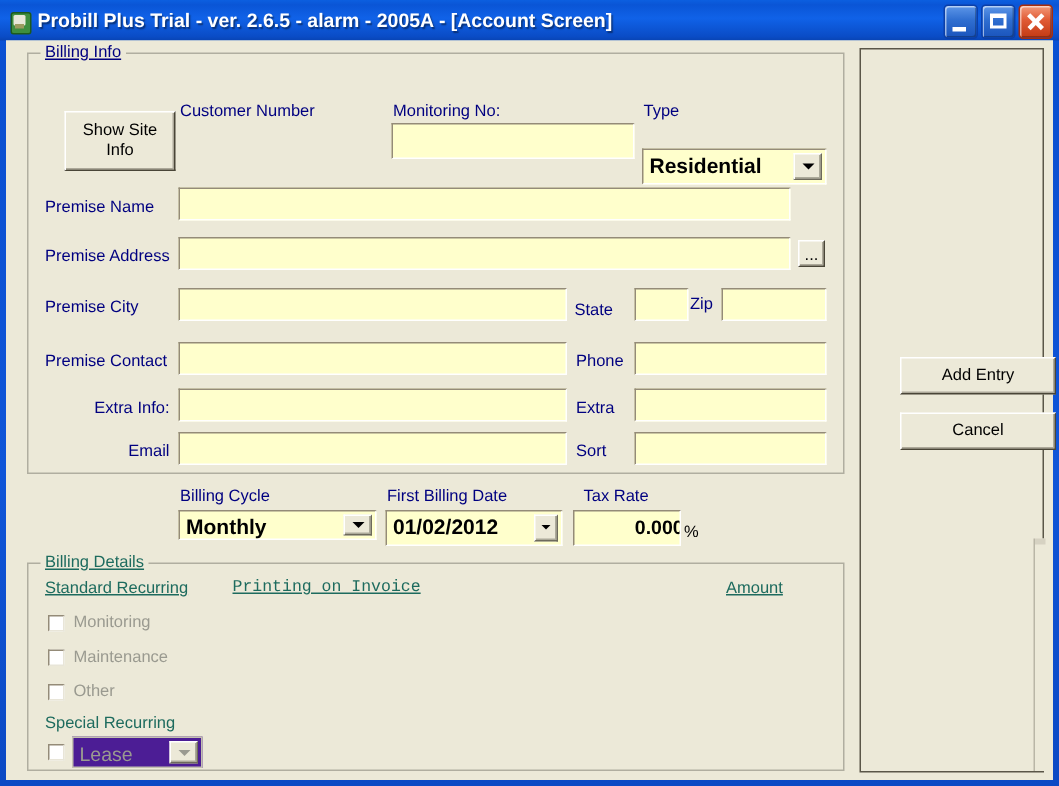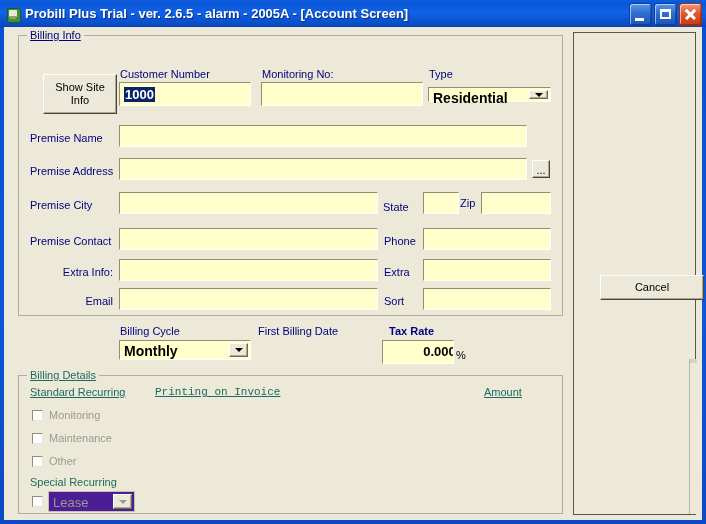--- a/index.html
+++ b/index.html
@@ -123,31 +123,28 @@
     <div class="group" style="left:14px;top:8px;width:545px;height:281px;">
       <span class="group-title">Billing Info</span>
     </div>
 
     <div class="btn" style="left:26px;top:47px;width:74px;height:40px;flex-direction:column;">
       <span>Show Site</span>
       <span>Info</span>
     </div>
 
     <span class="lbl" style="left:116px;top:41px;">Customer Number</span>
-    <div class="tf big" style="left:115px;top:55px;width:132px;height:24px;">
-      <span class="val"><span class="sel">1000</span></span>
-    </div>
 
     <span class="lbl" style="left:258px;top:41px;">Monitoring No:</span>
     <div class="tf" style="left:257px;top:55px;width:162px;height:24px;">
       <span class="val"></span>
     </div>
 
     <span class="lbl" style="left:425px;top:41px;">Type</span>
-    <div class="combo" style="left:424px;top:60px;width:123px;height:15px;">
+    <div class="combo" style="left:424px;top:72px;width:123px;height:24px;">
       <span class="ctext">Residential</span>
       <span class="carrow"></span>
     </div>
 
     <span class="lbl" style="left:26px;top:105px;">Premise Name</span>
     <div class="tf" style="left:115px;top:98px;width:408px;height:22px;">
       <span class="val"></span>
     </div>
 
     <span class="lbl" style="left:26px;top:138px;">Premise Address</span>
@@ -198,22 +195,26 @@
       <span class="val"></span>
     </div>
 
     <span class="lbl" style="left:116px;top:298px;">Billing Cycle</span>
     <div class="combo" style="left:115px;top:313px;width:132px;height:20px;">
       <span class="ctext">Monthly</span>
       <span class="carrow"></span>
     </div>
 
     <span class="lbl" style="left:254px;top:298px;">First Billing Date</span>
-
-    <span class="lbl" style="left:385px;top:298px;font-weight:bold;">Tax Rate</span>
+    <div class="combo dt" style="left:253px;top:313px;width:118px;height:24px;">
+      <span class="ctext">01/02/2012</span>
+      <span class="carrow"></span>
+    </div>
+
+    <span class="lbl" style="left:385px;top:298px;">Tax Rate</span>
     <div class="tf num" style="left:378px;top:313px;width:72px;height:24px;">
       <span class="val">0.0000</span>
     </div>
     <span class="pct" style="left:452px;top:322px;">%</span>
 
     <div class="group" style="left:14px;top:348px;width:545px;height:139px;">
       <span class="group-title teal">Billing Details</span>
     </div>
 
     <span class="lbl teal" style="left:26px;top:359px;">Standard Recurring</span>
@@ -235,19 +236,22 @@
     <div class="combo small disabled" style="left:44px;top:464px;width:87px;height:21px;">
       <span class="ctext">Lease</span>
       <span class="carrow"></span>
     </div>
 
     <div class="rpanel" style="left:569px;top:5px;width:123px;height:483px;"></div>
     <div class="rscroll" style="left:685px;top:332px;height:155px;">
       <div class="thumb"></div>
     </div>
 
+    <div class="btn" style="left:583px;top:211px;width:104px;height:25px;">
+      <span>Add Entry</span>
+    </div>
     <div class="btn" style="left:583px;top:248px;width:104px;height:25px;">
       <span>Cancel</span>
     </div>
 
   </div>
   </div>
 </div>
 
 </body></html>

